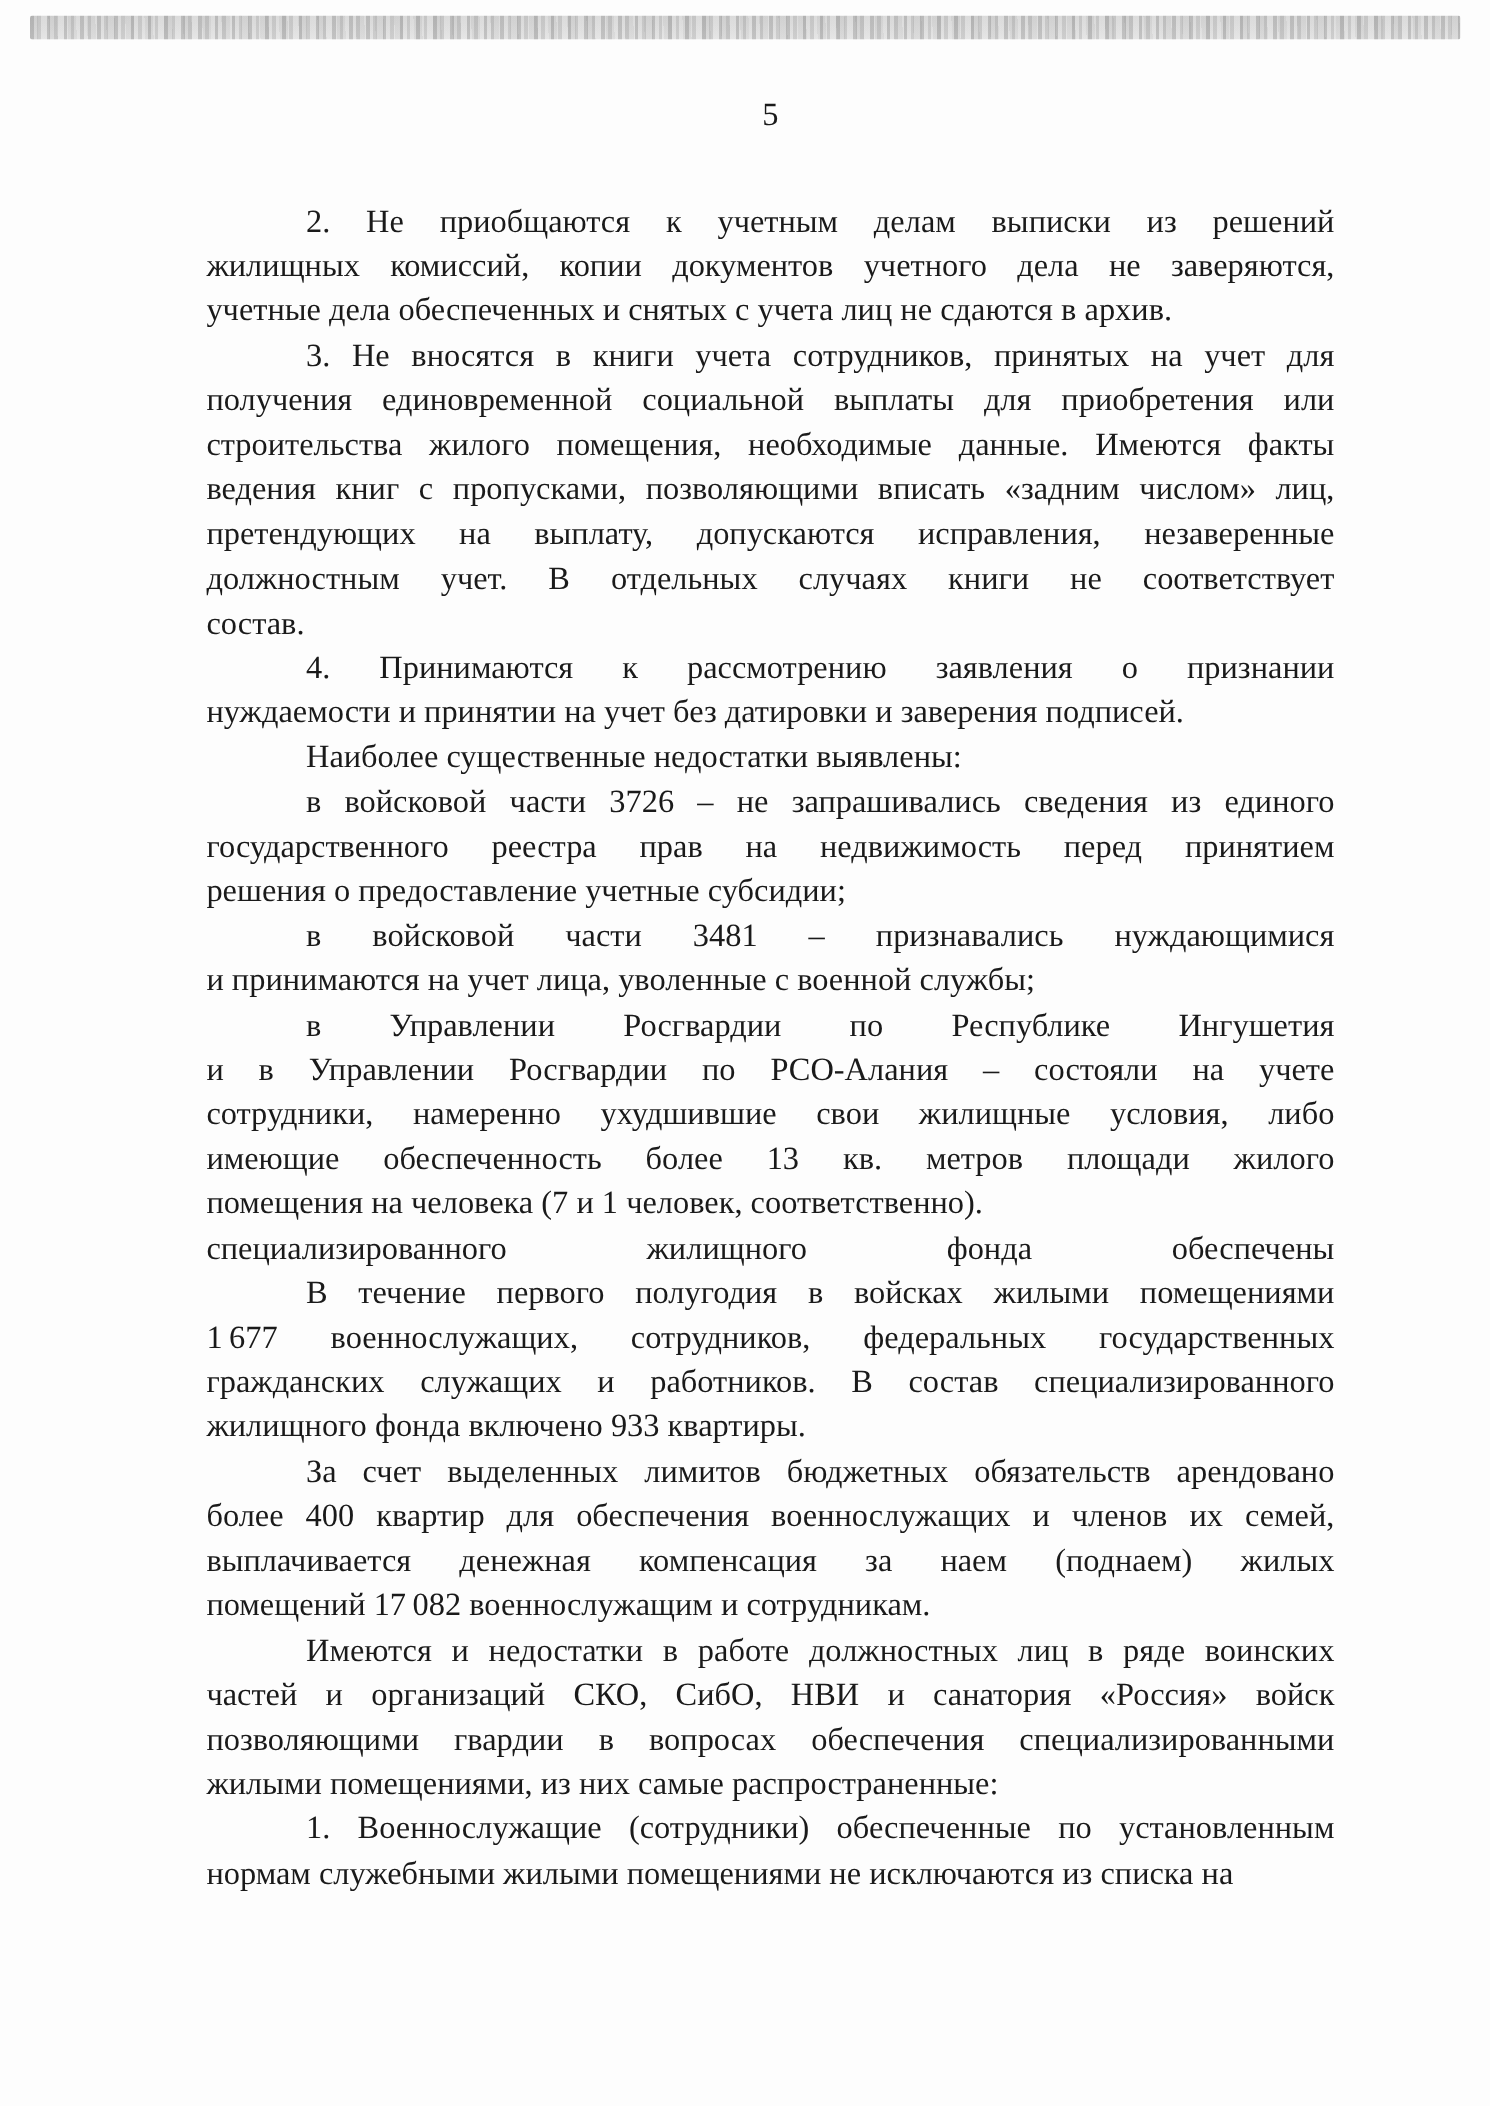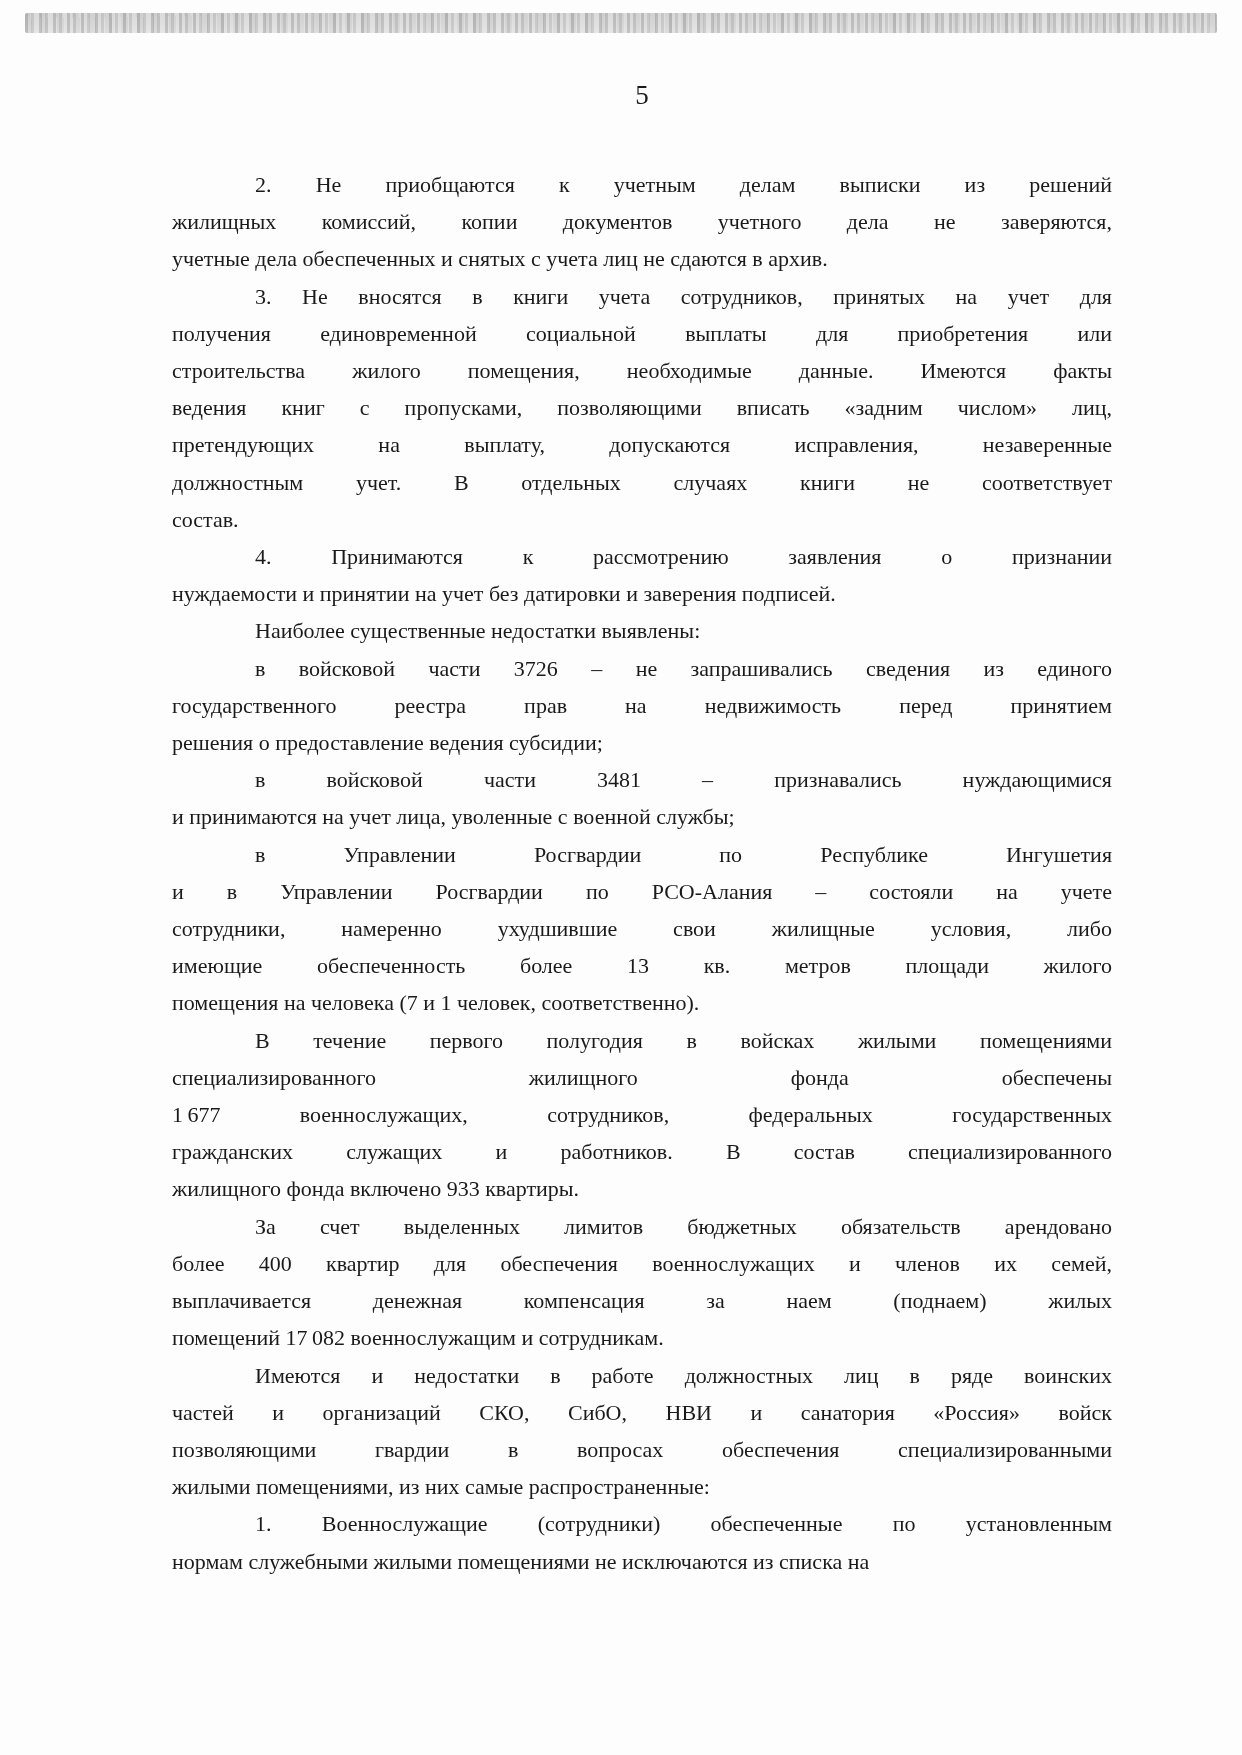--- a/index.html
+++ b/index.html
@@ -43,21 +43,21 @@
     width: 940px;
     text-align: center;
     font-size: 27px;
     line-height: 30px;
   }
   .body-text {
     position: absolute;
     left: 172px;
     top: 166px;
     width: 940px;
-    font-size: 22px;
+    font-size: 27px;
     line-height: 37.2px;
   }
   .para { margin: 0; }
   .line {
     text-align: justify;
     text-align-last: justify;
     white-space: normal;
   }
   .line.first { text-indent: 83px; }
   .line.last  { text-align-last: left; }
@@ -86,36 +86,36 @@
       <div class="para">
         <div class="line first">4. Принимаются к рассмотрению заявления о признании</div>
         <div class="line last">нуждаемости и принятии на учет без датировки и заверения подписей.</div>
       </div>
       <div class="para">
         <div class="line first last">Наиболее существенные недостатки выявлены:</div>
       </div>
       <div class="para">
         <div class="line first">в войсковой части 3726 – не запрашивались сведения из единого</div>
         <div class="line">государственного реестра прав на недвижимость перед принятием</div>
-        <div class="line last">решения о предоставление ведения субсидии;</div>
+        <div class="line last">решения о предоставление учетные субсидии;</div>
       </div>
       <div class="para">
         <div class="line first">в войсковой части 3481 – признавались нуждающимися</div>
         <div class="line last">и принимаются на учет лица, уволенные с военной службы;</div>
       </div>
       <div class="para">
         <div class="line first">в Управлении Росгвардии по Республике Ингушетия</div>
         <div class="line">и в Управлении Росгвардии по РСО-Алания – состояли на учете</div>
         <div class="line">сотрудники, намеренно ухудшившие свои жилищные условия, либо</div>
         <div class="line">имеющие обеспеченность более 13 кв. метров площади жилого</div>
         <div class="line last">помещения на человека (7 и 1 человек, соответственно).</div>
       </div>
       <div class="para">
+        <div class="line">специализированного жилищного фонда обеспечены</div>
         <div class="line first">В течение первого полугодия в войсках жилыми помещениями</div>
-        <div class="line">специализированного жилищного фонда обеспечены</div>
         <div class="line">1 677 военнослужащих, сотрудников, федеральных государственных</div>
         <div class="line">гражданских служащих и работников. В состав специализированного</div>
         <div class="line last">жилищного фонда включено 933 квартиры.</div>
       </div>
       <div class="para">
         <div class="line first">За счет выделенных лимитов бюджетных обязательств арендовано</div>
         <div class="line">более 400 квартир для обеспечения военнослужащих и членов их семей,</div>
         <div class="line">выплачивается денежная компенсация за наем (поднаем) жилых</div>
         <div class="line last">помещений 17 082 военнослужащим и сотрудникам.</div>
       </div>

